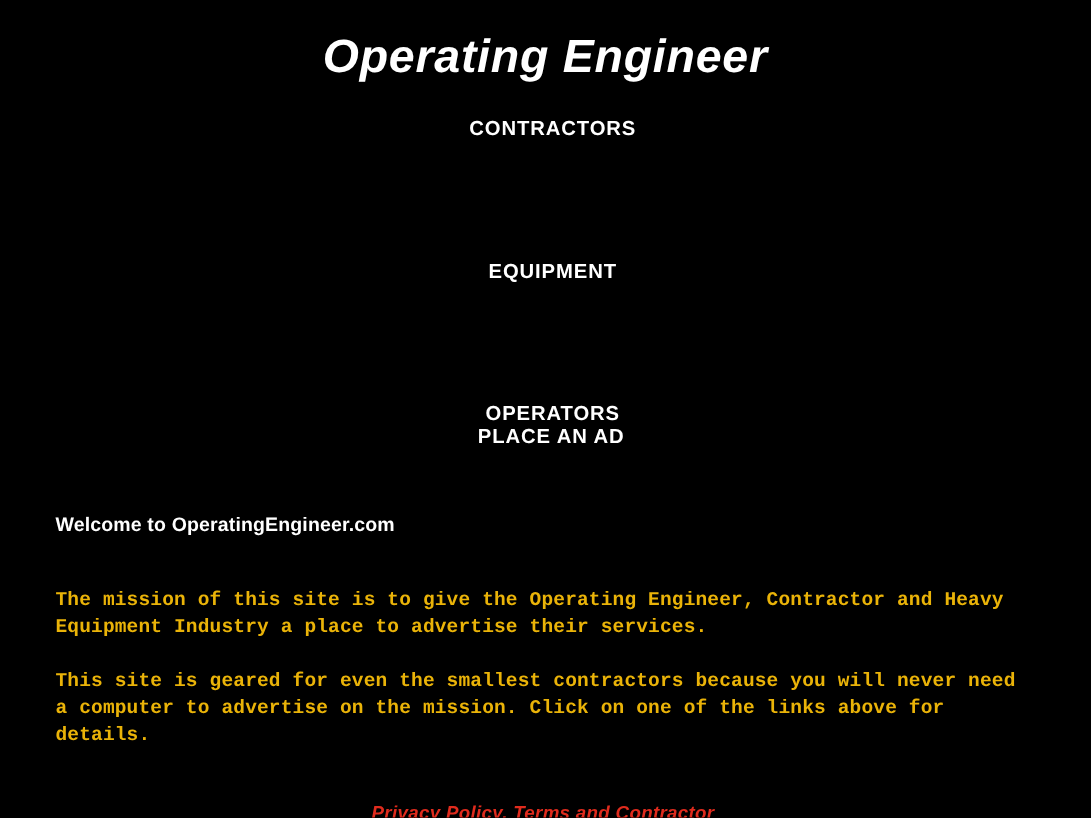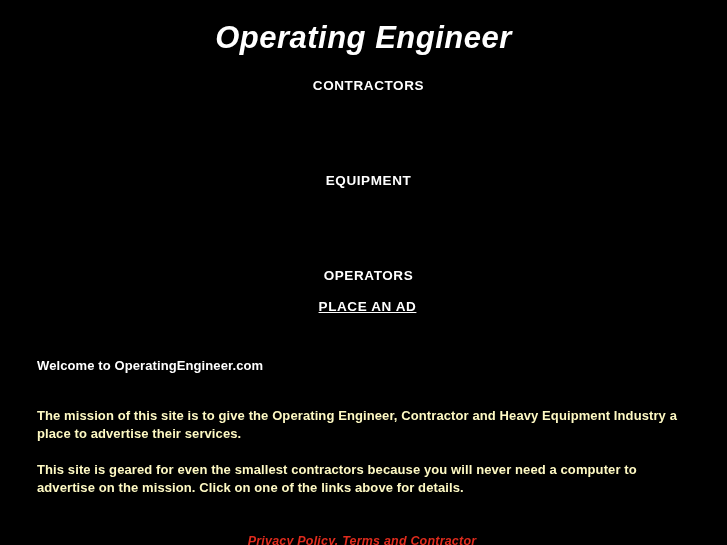--- a/index.html
+++ b/index.html
@@ -38,23 +38,22 @@
     display: flex;
     justify-content: center;
     align-items: center;
   }
   .nav-row-1 {
     gap: 80px;
     padding-left: 10px;
     flex-direction: column;
   }
   .nav-row-2 {
-    margin-top: 16px;
+    margin-top: 0;
     padding-left: 8px;
-    text-decoration: underline;
   }
   .nav-link {
     color: #ffffff;
     text-decoration: none;
     font-size: 13.5px;
     font-weight: bold;
     letter-spacing: 0.6px;
     cursor: pointer;
     white-space: nowrap;
   }
@@ -67,24 +66,25 @@
   .welcome {
     font-size: 13px;
     font-weight: bold;
     color: #ffffff;
     margin: 0 0 34px 0;
     letter-spacing: 0.1px;
   }
   .para {
     font-size: 13px;
     font-weight: bold;
-    color: #fef9c3;
+    color: #eab308;
     line-height: 18px;
     margin: 0 0 18px 0;
     letter-spacing: 0.1px;
+    font-family: Liberation Mono, monospace;
   }
   .para.wide {
     max-width: 648px;
   }
   .footer-link-wrap {
     margin-top: 34px;
     text-align: center;
     padding-right: 0px;
   }
   .footer-link {

